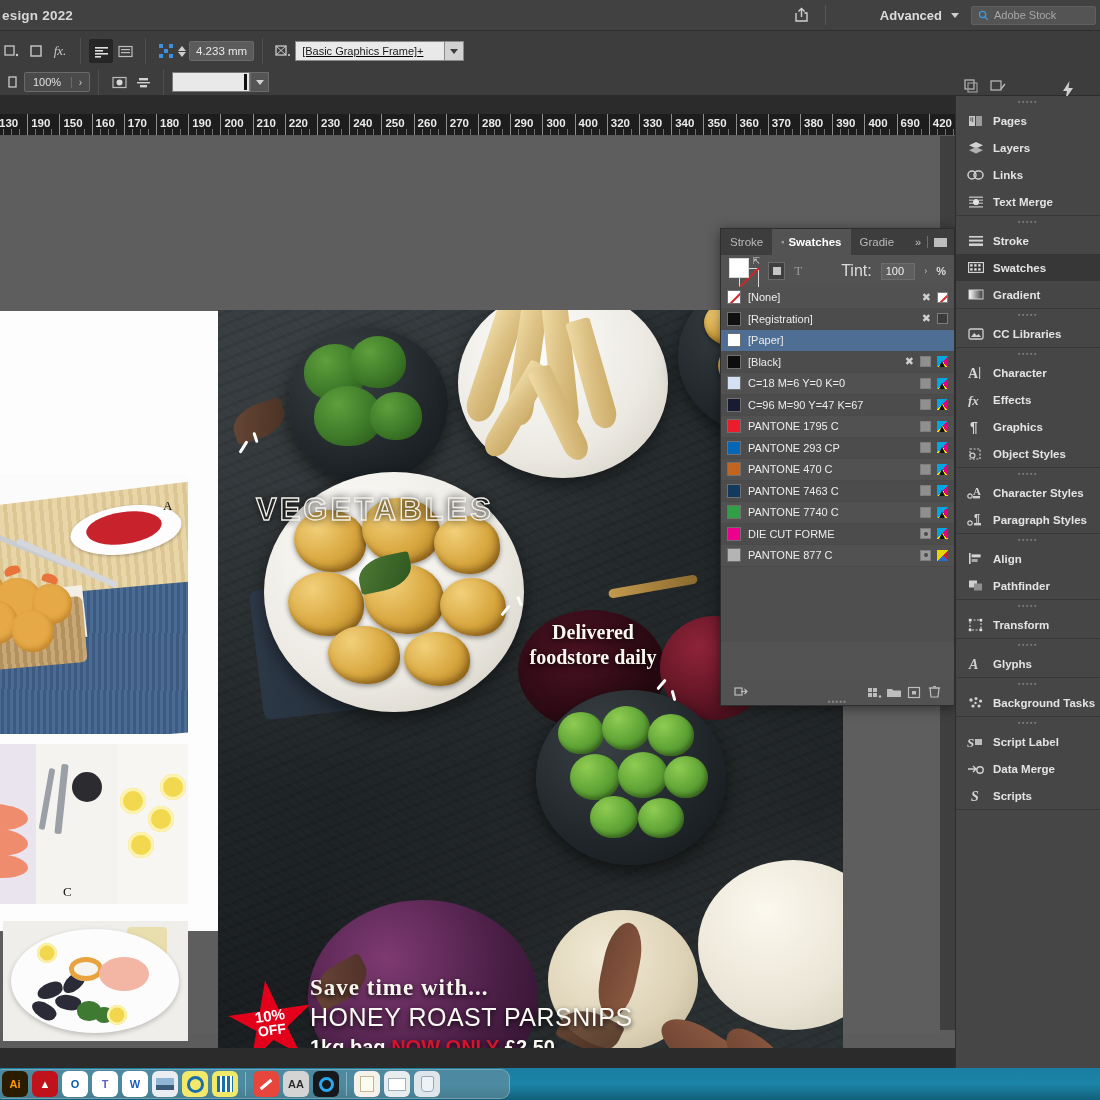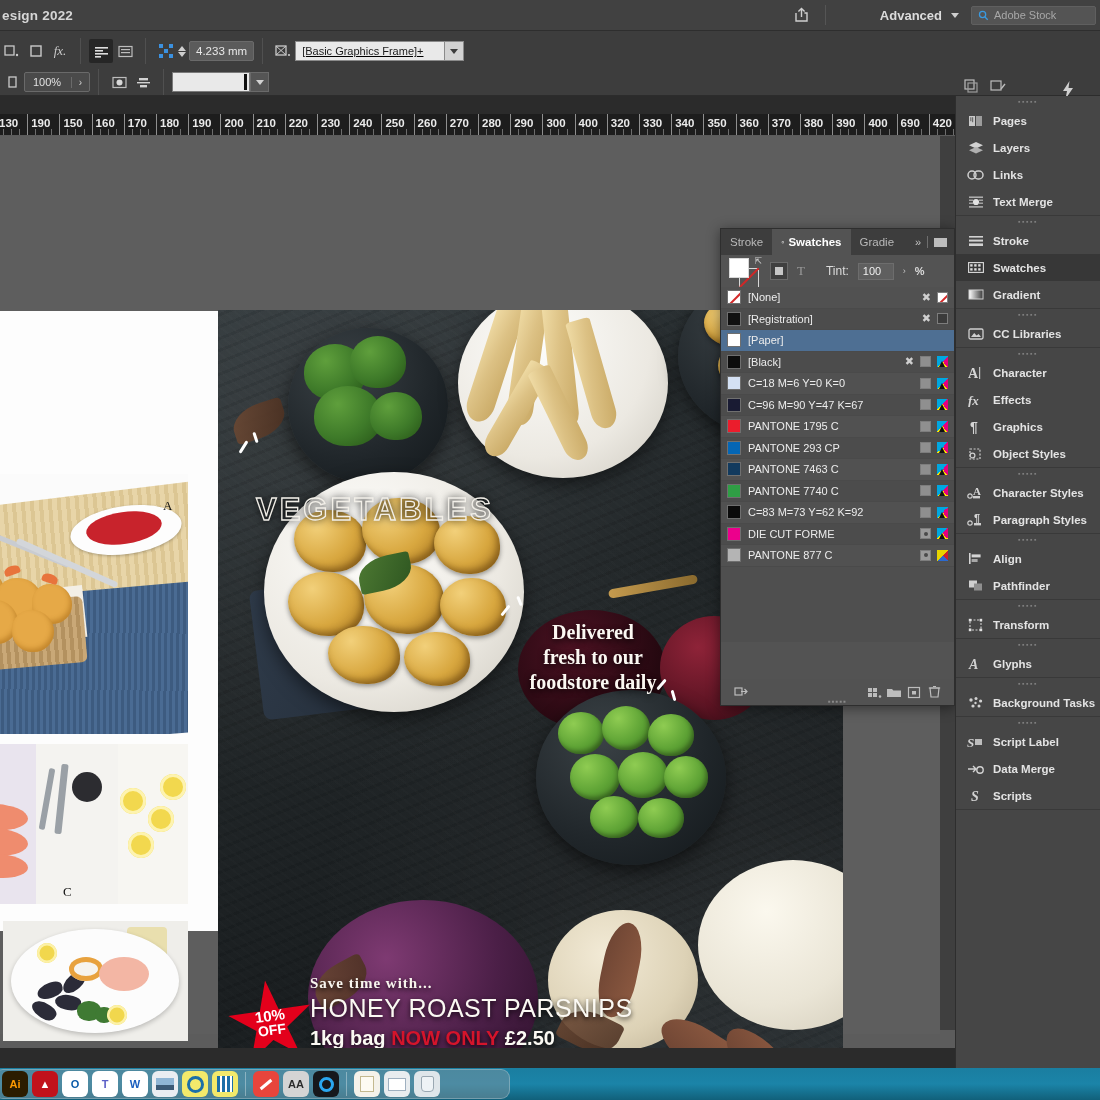--- a/index.html
+++ b/index.html
@@ -253,21 +253,21 @@
     background:#e3001b;
     clip-path: polygon(50% 0%, 61% 35%, 98% 35%, 68% 57%, 79% 91%, 50% 70%, 21% 91%, 32% 57%, 2% 35%, 39% 35%);
     display:flex; flex-direction:column; align-items:center; justify-content:center;
     transform: rotate(-8deg);
   }
   .star-badge .l1 { color:#fff; font-size:15px; font-weight:bold; line-height:15px; }
   .star-badge .l2 { color:#fff; font-size:14px; font-weight:bold; line-height:15px; }
 
   .promo { position:absolute; left:92px; top:665px; width:420px; }
   .promo .p1 {
-    font-family:"Liberation Serif", serif; font-weight:bold; font-size:15px; color:#f8f5ee;
+    font-family:"Liberation Serif", serif; font-weight:bold; font-size:23px; color:#f8f5ee;
     text-shadow:0 2px 5px rgba(0,0,0,.85); letter-spacing:1px;
   }
   .promo .p2 {
     font-family:"Liberation Sans", sans-serif; font-size:25px; color:#fbf9f3;
     letter-spacing:.5px; margin-top:2px; text-shadow:0 2px 5px rgba(0,0,0,.85);
   }
   .promo .p3 { margin-top:4px; font-size:20px; text-shadow:0 2px 5px rgba(0,0,0,.85); }
   .promo .p3 .bag { font-family:"Liberation Sans", sans-serif; font-weight:bold; color:#fbf9f3; }
   .promo .p3 .now { font-family:"Liberation Sans", sans-serif; font-weight:bold; color:#d4142b; }
   .promo .p3 .price { font-family:"Liberation Sans", sans-serif; font-weight:bold; color:#fbf9f3; }
@@ -305,21 +305,21 @@
     content:""; position:absolute; left:-3px; top:8px; width:28px; height:2.4px; background:#cf2727;
     transform: rotate(-45deg);
   }
   .fs-swap {
     position:absolute; right:-1px; top:-2px; color:#cfcfcf; font-size:9px;
   }
   .ft-btn { width:18px; height:18px; background:#3f3f3f; border:1px solid #6a6a6a;
             display:flex; align-items:center; justify-content:center; }
   .ft-btn .inner { width:8px; height:8px; background:#c6c6c6; }
   .ft-t { color:#9b9b9b; font-size:13px; font-family:"Liberation Serif", serif; }
-  .tint-lbl { color:#dcdcdc; font-size:12px; margin-left:12px; }
+  .tint-lbl { color:#dcdcdc; font-size:16px; margin-left:30px; }
   .tint-box {
     height:17px; width:36px; background:#5f5f5f; border:1px solid #6d6d6d;
     color:#efefef; font-size:11px; display:flex; align-items:center; padding:0 4px;
   }
   .tint-arw { color:#c5c5c5; font-size:9px; }
   .tint-pc { color:#dcdcdc; font-size:11px; font-weight:bold; }
 
   .sw-list { position:absolute; left:0; top:58px; right:0; height:355px; overflow:hidden; background:#4f4f4f; }
   .sw-row {
     height:21.5px; display:flex; align-items:center; padding:0 6px; position:relative;
@@ -897,21 +897,20 @@
         <div class="spark" style="left:36px; top:122px; height:11px; transform:rotate(-18deg);"></div>
         <div class="spark" style="left:286px; top:294px; height:13px; transform:rotate(38deg);"></div>
         <div class="spark" style="left:300px; top:286px; height:10px; transform:rotate(-22deg);"></div>
         <div class="spark" style="left:442px; top:368px; height:13px; transform:rotate(40deg);"></div>
         <div class="spark" style="left:454px; top:380px; height:11px; transform:rotate(-16deg);"></div>
 
         <div class="ad-title">VEGETABLES</div>
 
         <div class="ad-delivered">
           <div>Delivered</div>
-          <div>fresh to our</div>
           <div>foodstore daily</div>
         </div>
 
         <div class="star-badge">
           <span class="l1">10%</span>
           <span class="l2">OFF</span>
         </div>
 
         <div class="promo">
           <div class="p1">Save time with...</div>
@@ -1023,38 +1022,38 @@
         </div>
         <div class="sw-row">
           <span class="sw-chip" style="background:#0466b5;"></span>
           <span class="sw-name">PANTONE 293 CP</span>
           <span class="sw-right">
             <span class="mini-sq"></span>
             <span class="mini-cmyk"></span>
           </span>
         </div>
         <div class="sw-row">
+          <span class="sw-chip" style="background:#c4651f;"></span>
+          <span class="sw-name">PANTONE 470 C</span>
+          <span class="sw-right">
+            <span class="mini-sq"></span>
+            <span class="mini-cmyk"></span>
+          </span>
+        </div>
+        <div class="sw-row">
           <span class="sw-chip" style="background:#123a5e;"></span>
           <span class="sw-name">PANTONE 7463 C</span>
           <span class="sw-right">
             <span class="mini-sq"></span>
             <span class="mini-cmyk"></span>
           </span>
         </div>
         <div class="sw-row">
           <span class="sw-chip" style="background:#2f9e45;"></span>
           <span class="sw-name">PANTONE 7740 C</span>
-          <span class="sw-right">
-            <span class="mini-sq"></span>
-            <span class="mini-cmyk"></span>
-          </span>
-        </div>
-        <div class="sw-row">
-          <span class="sw-chip" style="background:#0b0b0b;"></span>
-          <span class="sw-name">C=83 M=73 Y=62 K=92</span>
           <span class="sw-right">
             <span class="mini-sq"></span>
             <span class="mini-cmyk"></span>
           </span>
         </div>
         <div class="sw-row">
           <span class="sw-chip" style="background:#ec008c;"></span>
           <span class="sw-name">DIE CUT FORME</span>
           <span class="sw-right">
             <span class="mini-dot"></span>

